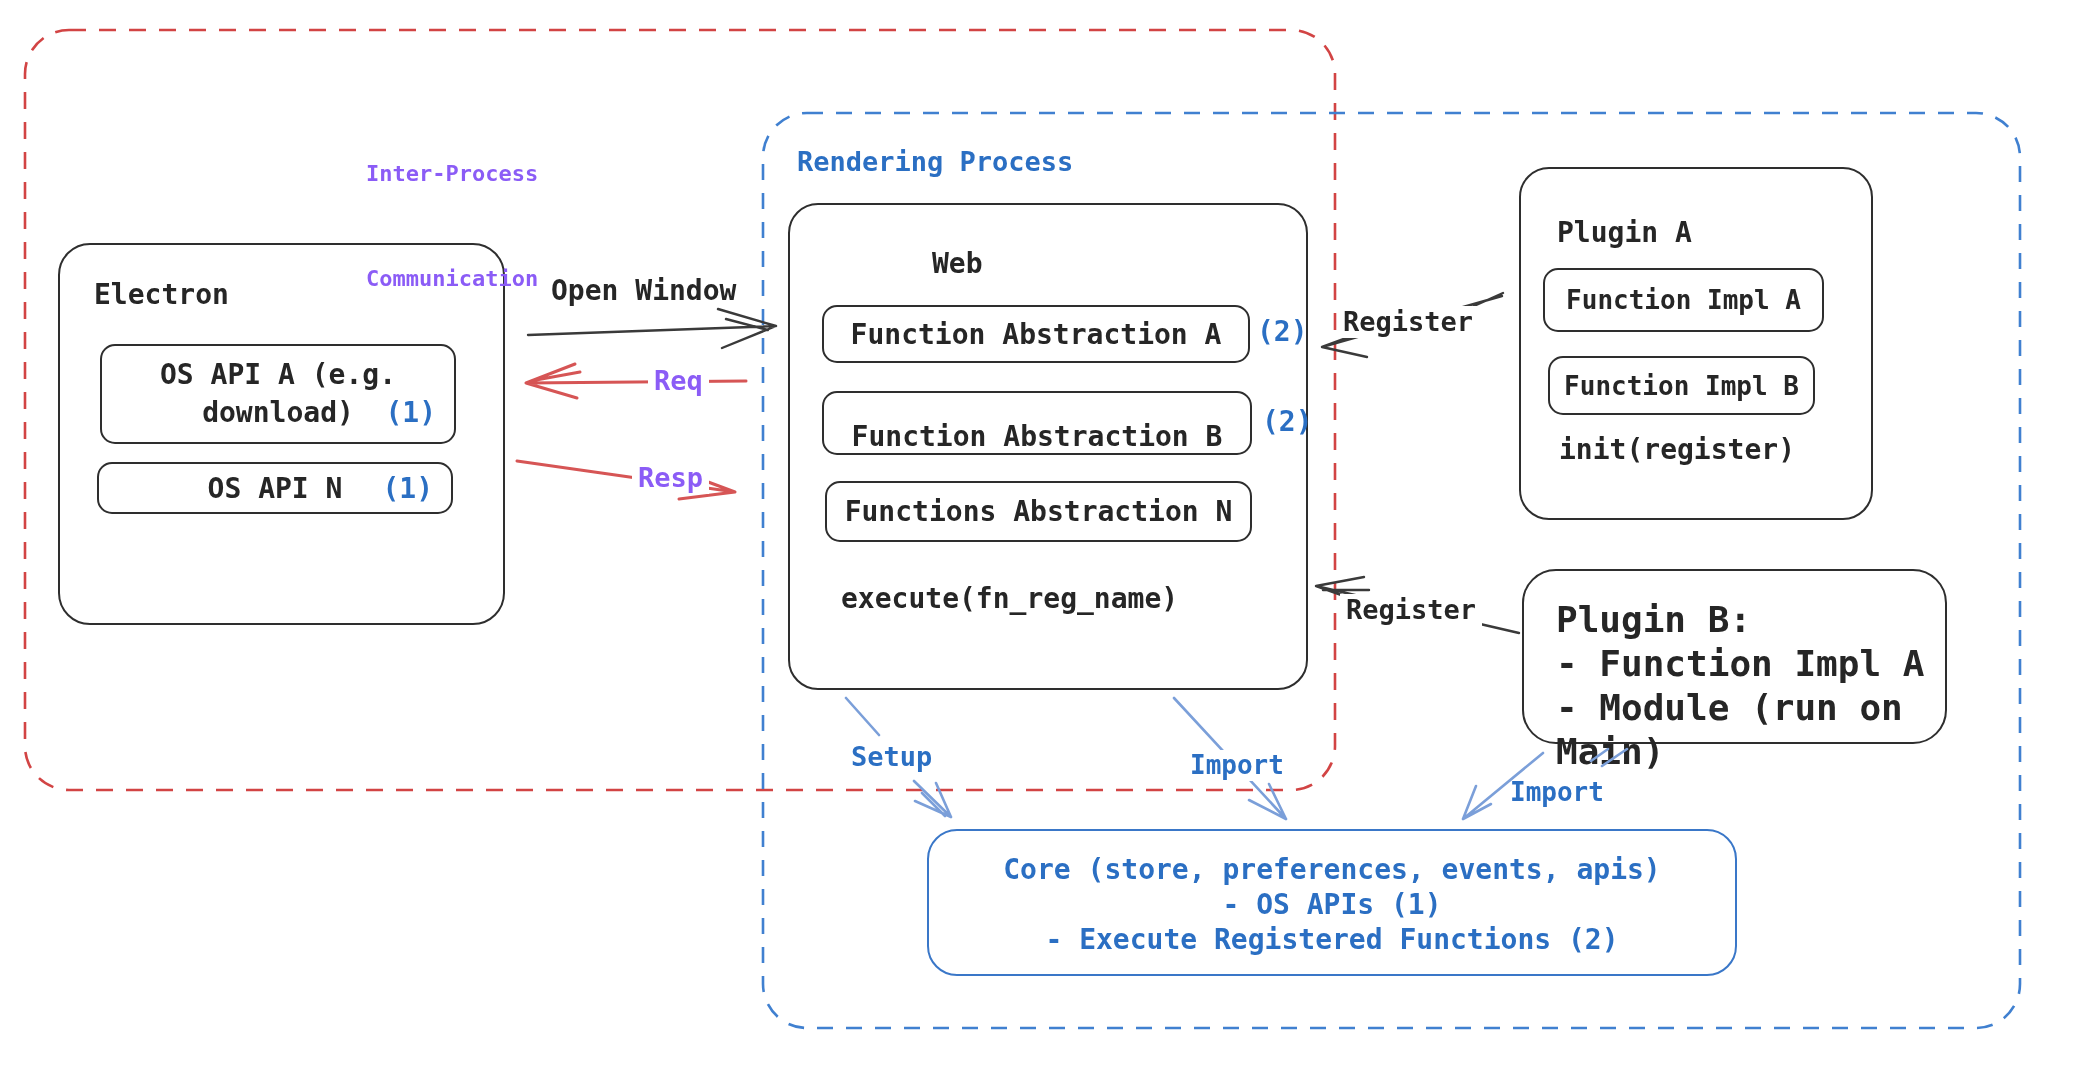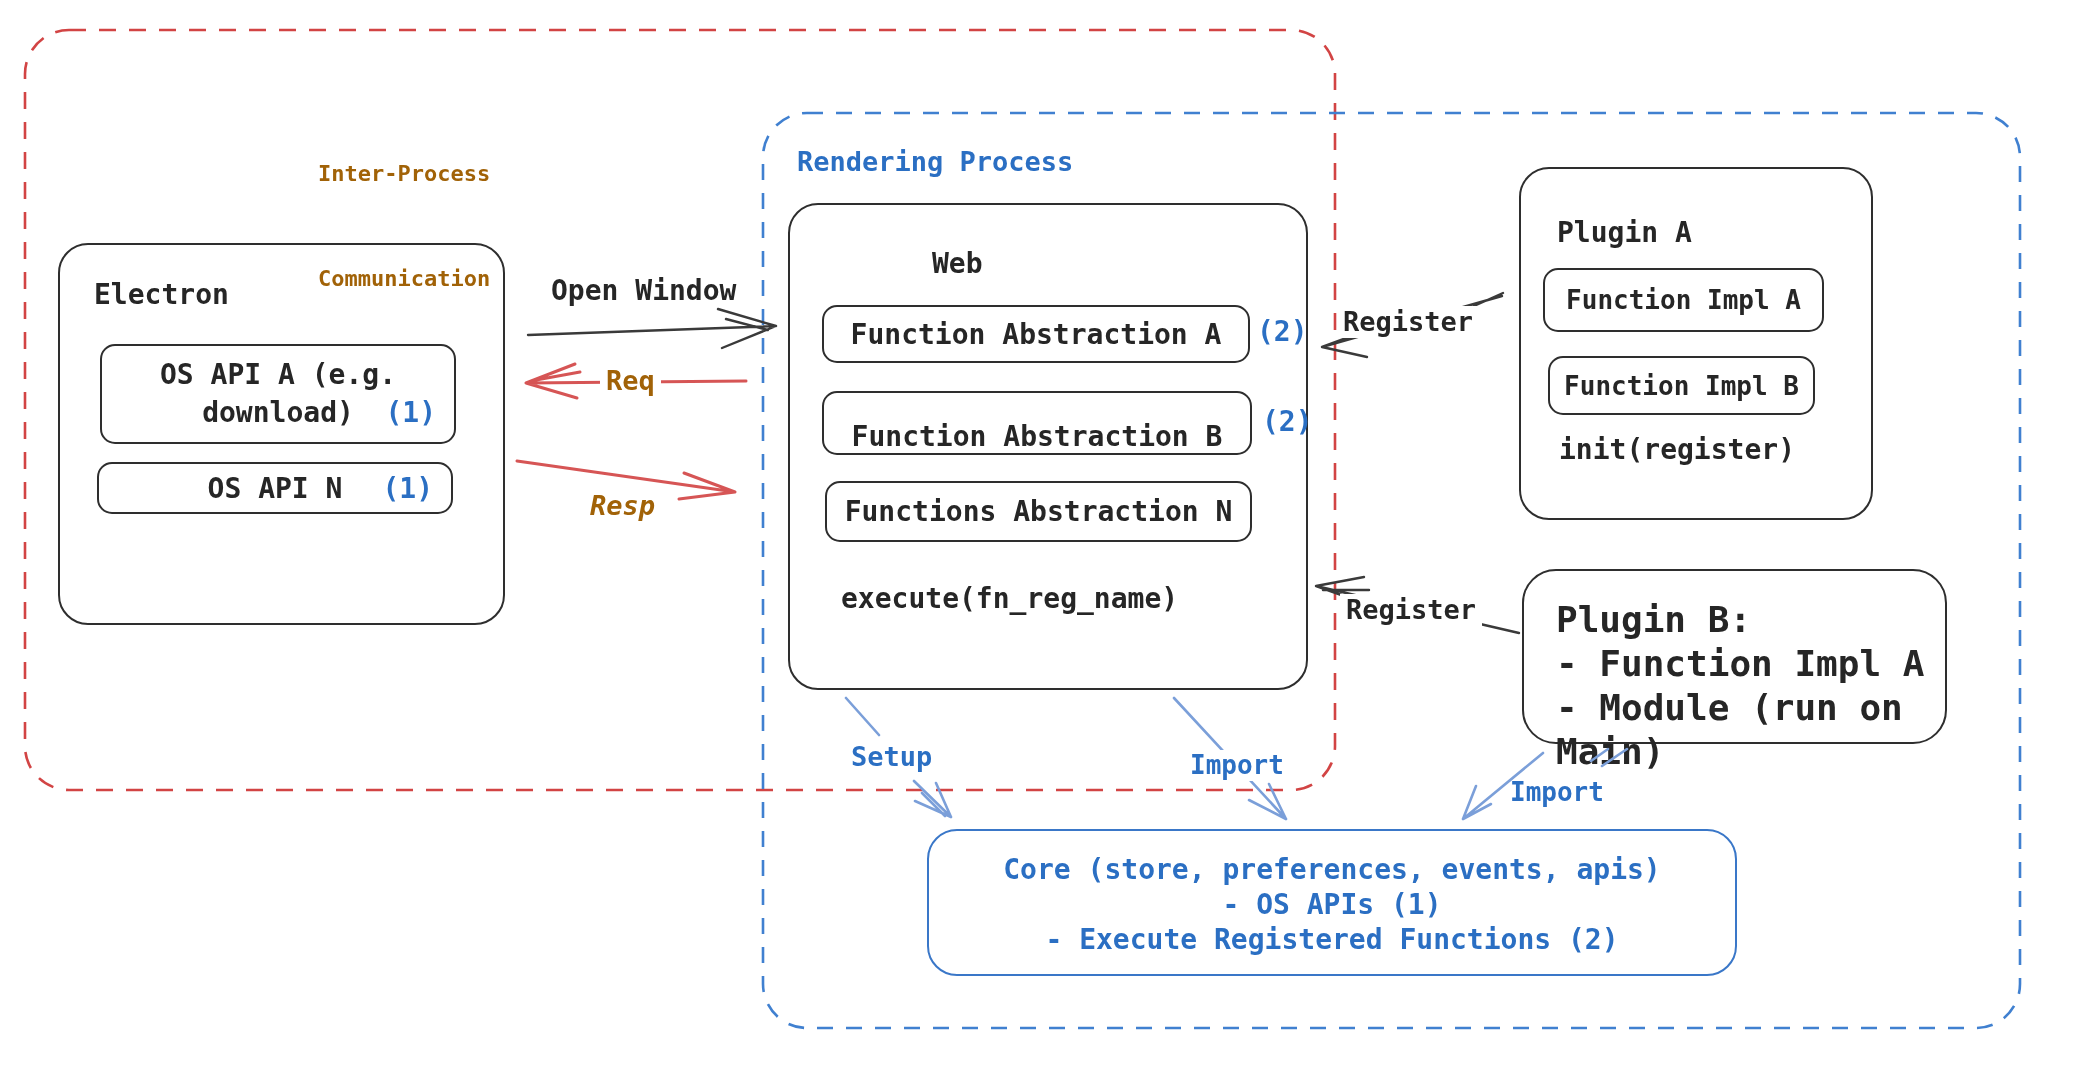--- a/index.html
+++ b/index.html
@@ -37,37 +37,37 @@
   }
 
   
   .lbl { position: absolute; white-space: pre; z-index: 6; line-height: 1.2; }
   .inlbl { position: absolute; white-space: pre; line-height: 1.2; }
   .fs22 { font-size: 22px; }
   .fs26 { font-size: 26px; }
   .fs27 { font-size: 27px; }
   .fs28 { font-size: 28px; }
   .blue { color: #2b6fc3; }
-  .red { color: #a16207; }
+  .red { color: #8b5cf6; margin-left: 48px; }
   .ink { color: #262626; }
   .wbg { background: #ffffff; padding: 0 6px; }
 
   svg.overlay {
     position: absolute; left: 0; top: 0; z-index: 5;
     pointer-events: none;
   }
 
   .badge { position: absolute; color: #2b6fc3; font-size: 28px; white-space: pre; }
 </style>
 </head>
 <body>
 
 <div class="stage">
 
-  <div class="box" style="left:58px; top:243px; width:447px; height:382px;">
+  <div class="box" style="left:58px; top:243px; width:447px; height:382px;border-radius:32px;">
     <div class="inlbl fs28" style="left:34px; top:33px;">Electron</div>
 
     <div class="box small" style="left:40px; top:99px; width:356px; height:100px; flex-direction:column; line-height:38px;">
       <span>OS API A (e.g.</span>
       <span>download)</span>
       <span class="badge" style="right:18px; bottom:10px;">(1)</span>
     </div>
 
     <div class="box small" style="left:37px; top:217px; width:356px; height:52px;">
       <span>OS API N</span>
@@ -151,21 +151,21 @@
     <div>Inter-Process</div>
     <div>Communication</div>
   </div>
 
   <div class="lbl blue fs27" style="left:797px; top:146px;">Rendering Process</div>
 
   <div class="lbl ink fs28" style="left:551px; top:274px;">Open Window</div>
 
   <div class="lbl red fs27 wbg" style="left:600px; top:365px;">Req</div>
 
-  <div class="lbl red fs27 wbg" style="left:584px; top:490px;font-style:italic;">Resp</div>
+  <div class="lbl red fs27 wbg" style="left:584px; top:462px;">Resp</div>
 
   <div class="lbl ink fs27 wbg" style="left:1337px; top:306px;">Register</div>
 
   <div class="lbl ink fs27 wbg" style="left:1340px; top:594px;">Register</div>
 
   <div class="lbl blue fs27" style="left:851px; top:741px;">Setup</div>
 
   <div class="lbl blue fs26 wbg" style="left:1184px; top:750px;">Import</div>
 
   <div class="lbl blue fs26" style="left:1510px; top:777px;">Import</div>

